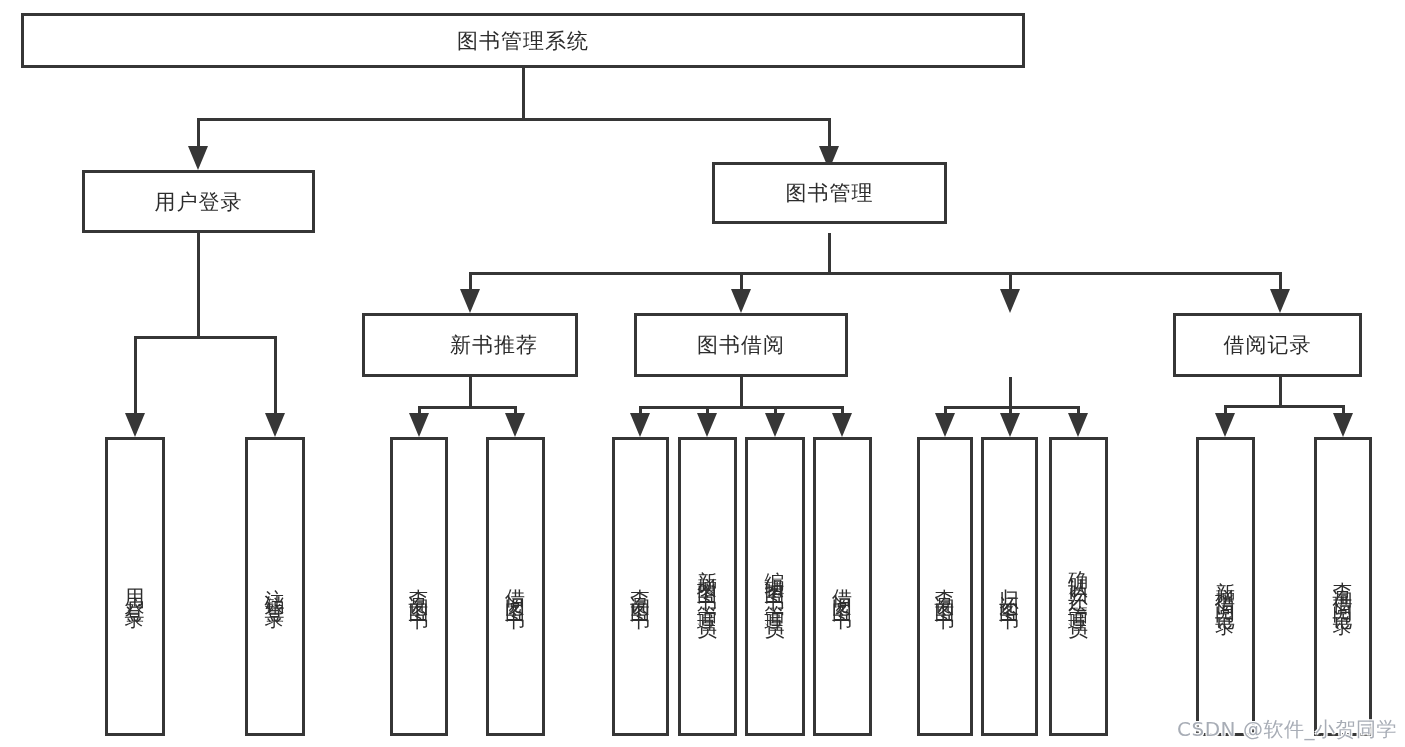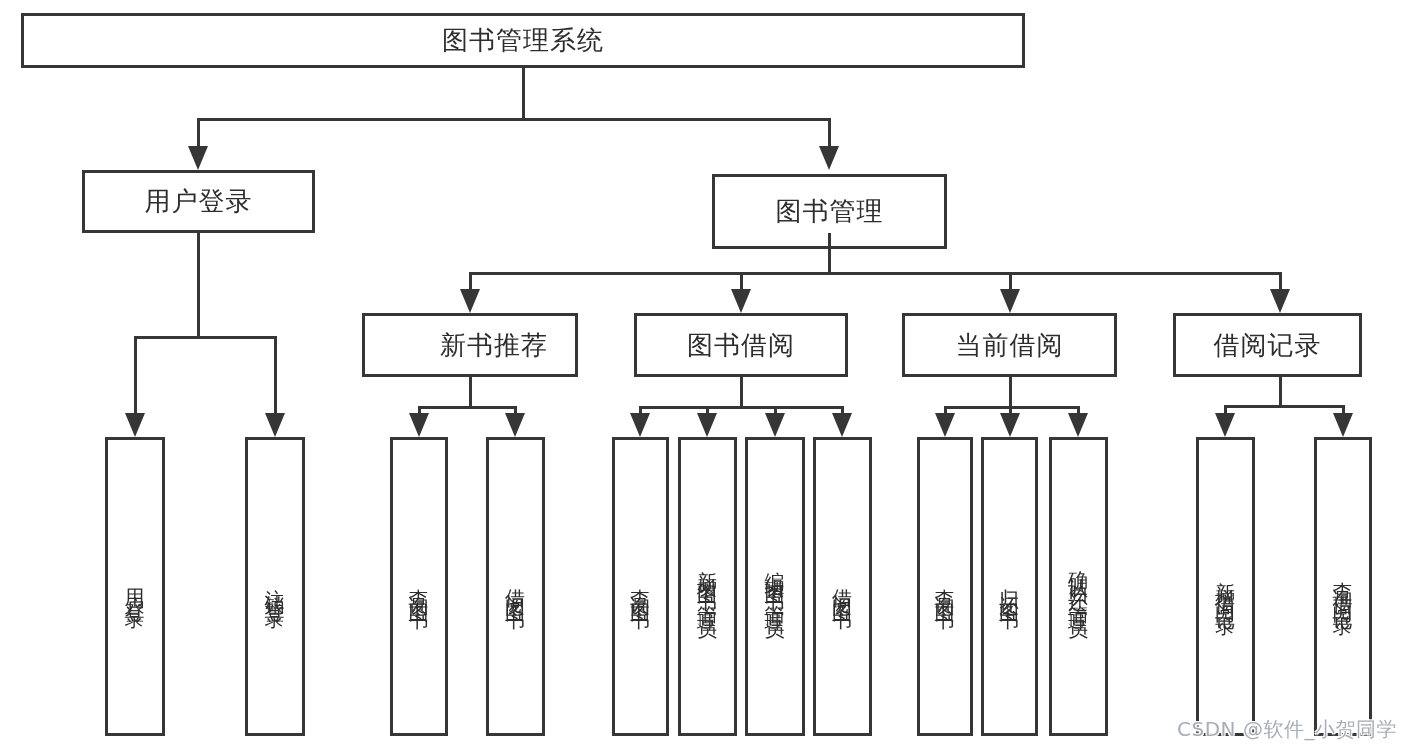--- a/index.html
+++ b/index.html
@@ -5,21 +5,21 @@
   * { margin:0; padding:0; box-sizing:border-box; }
   html,body { background:#ffffff; }
   body { font-family:"DejaVu Sans","Liberation Sans",sans-serif; }
   .canvas { position:relative; width:1405px; height:747px; background:#ffffff; overflow:hidden; }
 
   .node {
     position:absolute; background:#ffffff; border:3px solid #363636;
     display:flex; align-items:center; justify-content:center;
     color:#2d2d2d;
   }
-  .node.h { font-size:26px; letter-spacing:1px; white-space:nowrap;font-family:Liberation Serif, serif; }
+  .node.h { font-size:21px; letter-spacing:1px; white-space:nowrap;font-family:Liberation Serif, serif; }
   .node.v {
     writing-mode:vertical-rl; text-orientation:mixed;
     font-size:20px; letter-spacing:7px; line-height:1;
   }
 
   .hline, .vline { position:absolute; background:#363636; }
   .hline { height:3px; }
   .vline { width:3px; }
 
   .arrowhead {
@@ -48,21 +48,21 @@
   <div class="vline" style="left:522px; top:68px; height:50px;"></div>
   <div class="hline" style="left:197px; top:118px; width:633px;"></div>
   <div class="vline" style="left:197px; top:118px; height:32px;"></div>
   <div class="arrowhead" style="left:188px; top:146px;"></div>
   <div class="vline" style="left:828px; top:118px; height:32px;"></div>
   <div class="arrowhead" style="left:819px; top:146px;"></div>
 
   <div class="node h" style="left:82px; top:170px; width:233px; height:63px;">
     <span>用户登录</span>
   </div>
-  <div class="node h" style="left:712px; top:174px; width:235px; height:75px;text-align:right;">
+  <div class="node h" style="left:712px; top:162px; width:235px; height:62px;text-align:right;">
     <span>图书管理</span>
   </div>
 
   <div class="vline" style="left:197px; top:233px; height:103px;"></div>
   <div class="hline" style="left:134px; top:336px; width:142px;"></div>
   <div class="vline" style="left:134px; top:336px; height:82px;"></div>
   <div class="arrowhead" style="left:125px; top:413px;"></div>
   <div class="vline" style="left:274px; top:336px; height:82px;"></div>
   <div class="arrowhead" style="left:265px; top:413px;"></div>
 
@@ -75,23 +75,20 @@
   <div class="vline" style="left:1009px; top:272px; height:20px;"></div>
   <div class="arrowhead" style="left:1000px; top:289px;"></div>
   <div class="vline" style="left:1279px; top:272px; height:20px;"></div>
   <div class="arrowhead" style="left:1270px; top:289px;"></div>
 
   <div class="node h" style="left:362px; top:313px; width:216px; height:64px;padding-left:48px;">
     <span>新书推荐</span>
   </div>
   <div class="node h" style="left:634px; top:313px; width:214px; height:64px;">
     <span>图书借阅</span>
-  </div>
-  <div class="node h" style="left:902px; top:313px; width:215px; height:64px;">
-    <span>当前借阅</span>
   </div>
   <div class="node h" style="left:1173px; top:313px; width:189px; height:64px;">
     <span>借阅记录</span>
   </div>
 
   <div class="vline" style="left:469px; top:377px; height:29px;"></div>
   <div class="hline" style="left:418px; top:406px; width:99px;"></div>
   <div class="vline" style="left:418px; top:406px; height:12px;"></div>
   <div class="arrowhead" style="left:409px; top:413px;"></div>
   <div class="vline" style="left:514px; top:406px; height:12px;"></div>

